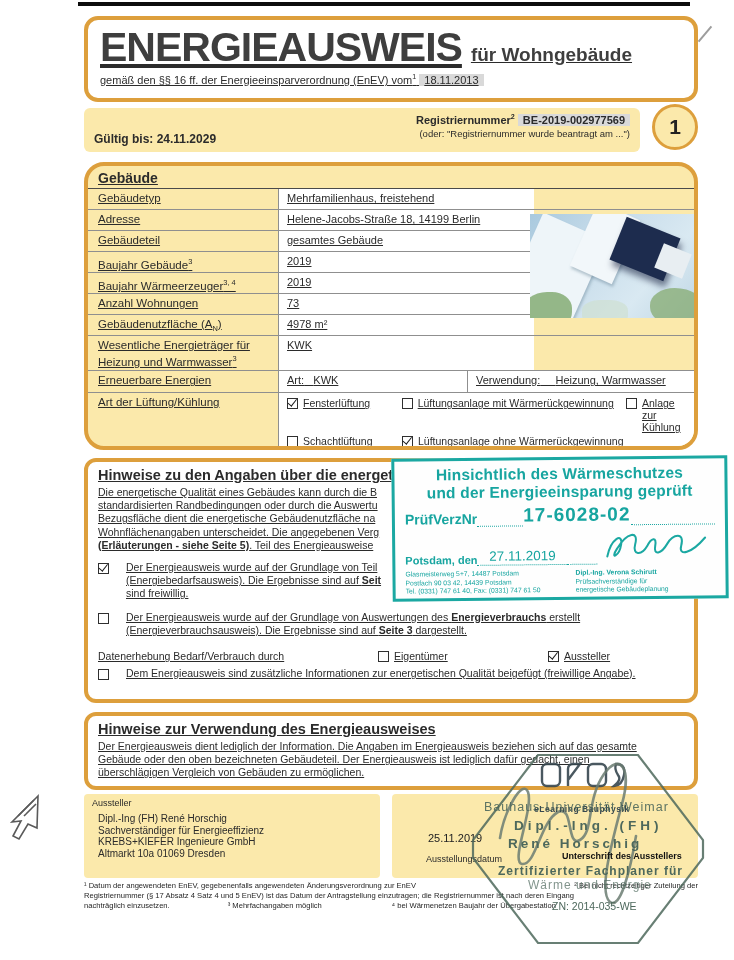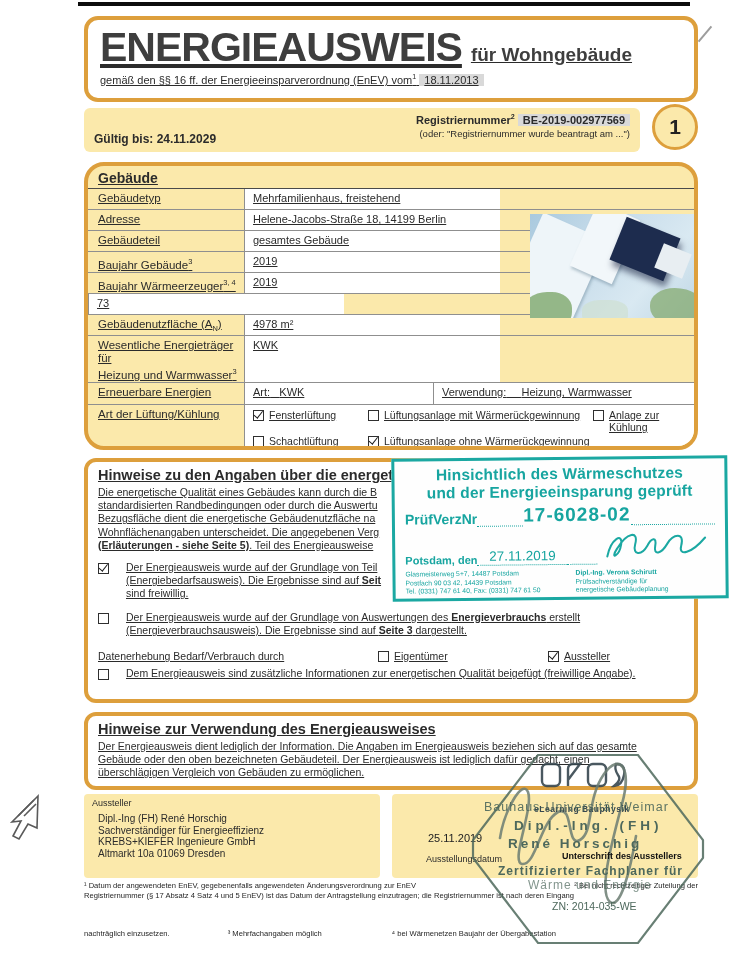--- a/index.html
+++ b/index.html
@@ -18,21 +18,21 @@
   .reg-line1{font-size:11px;font-weight:bold;text-align:right;}
   .reg-line2{font-size:9.5px;text-align:right;margin-top:2px;}
   .valid{font-size:12px;font-weight:bold;}
   .pagecircle{width:40px;height:40px;border:3px solid #dd9f3c;border-radius:50%;background:#fbe9ab;
     display:flex;align-items:center;justify-content:center;font-size:21px;font-weight:bold;color:#222;}
   
   .bld{background:#fbe9ab;overflow:hidden;border-radius:11px;}
   .bhead{font-size:14px;font-weight:bold;padding:4px 0 2px 10px;border-bottom:1.4px solid #4a4a4a;}
   .trow{display:flex;border-bottom:1px solid #8f8f8f;align-items:stretch;}
   .trow:last-child{border-bottom:none;}
-  .tlabel{width:156px;box-sizing:border-box;padding:3px 4px 0 10px;font-size:11.5px;line-height:13px;}
+  .tlabel{width:190px;box-sizing:border-box;padding:3px 4px 0 10px;font-size:11.5px;line-height:13px;}
   .tval{width:256px;box-sizing:border-box;background:#fff;border-left:1px solid #8f8f8f;padding:3px 4px 0 8px;font-size:11px;}
   .tvalwide{flex:1;box-sizing:border-box;background:#fff;border-left:1px solid #8f8f8f;padding:3px 4px 0 8px;font-size:11px;}
   .tfill{flex:1;}
   .h20{min-height:20px;} .h34{min-height:34px;} .h21{min-height:21px;}
   .cb{display:inline-block;width:9px;height:9px;border:1.3px solid #2f2f2f;position:relative;top:1px;margin-right:5px;background:#fff;flex:none;}
   .cb.on::before{content:"";position:absolute;left:1.5px;top:-2.5px;width:3.5px;height:7.5px;
     border-right:1.6px solid #1d1d1d;border-bottom:1.6px solid #1d1d1d;transform:rotate(38deg);}
   .opt{font-size:10.5px;display:flex;align-items:flex-start;line-height:12px;}
   
   .photo{position:absolute;left:442px;top:48px;width:165px;height:104px;overflow:hidden;z-index:3;
@@ -112,20 +112,21 @@
     <div class="tlabel"><span>Baujahr Gebäude</span><sup>3</sup></div>
     <div class="tval">2019</div>
     <div class="tfill"></div>
   </div>
   <div class="trow h20">
     <div class="tlabel"><span>Baujahr Wärmeerzeuger</span><sup>3, 4</sup></div>
     <div class="tval">2019</div>
     <div class="tfill"></div>
   </div>
   <div class="trow h20">
+    <div class="tlabel">Anzahl Wohnungen</div>
     <div class="tval">73</div>
     <div class="tfill"></div>
   </div>
 
   <div class="trow h20">
     <div class="tlabel">
       <span>Gebäudenutzfläche (A</span><sub style="font-size:65%;">N</sub><span>)</span>
     </div>
     <div class="tval" style="display:flex;padding:0;">
       <span style="width:72px;padding:3px 0 0 8px;">4978 m²</span>
@@ -309,21 +310,21 @@
   <div class="abs" style="left:34px;top:60px;font-size:9px;">Ausstellungsdatum</div>
 </div>
 <div class="abs" style="left:562px;top:851px;font-size:9px;font-weight:bold;color:#111;z-index:8;">Unterschrift des Ausstellers</div>
 
 <div class="abs" style="left:84px;top:881px;width:614px;z-index:2;">
   <div style="display:flex;">
     <span class="fn" style="flex:1;">¹ Datum der angewendeten EnEV, gegebenenfalls angewendeten Änderungsverordnung zur EnEV</span>
     <span class="fn">² Bei nicht rechtzeitiger Zuteilung der</span>
   </div>
   <div class="fn">Registriernummer (§ 17 Absatz 4 Satz 4 und 5 EnEV) ist das Datum der Antragstellung einzutragen; die Registriernummer ist nach deren Eingang</div>
-  <div style="display:flex;margin-top:28px;">
+  <div style="display:flex;">
     <span class="fn">nachträglich einzusetzen.</span>
     <span class="fn" style="margin-left:58px;">³ Mehrfachangaben möglich</span>
     <span class="fn" style="margin-left:70px;">⁴ bei Wärmenetzen Baujahr der Übergabestation</span>
   </div>
 </div>
 
 <div class="abs wst" style="left:470px;top:752px;width:236px;height:194px;z-index:7;">
   <svg width="236" height="194" viewBox="0 0 236 194" style="position:absolute;left:0;top:0;">
     <polygon points="68,3 168,3 233,88 233,106 168,191 68,191 3,106 3,88" fill="none" stroke="#4d685c" stroke-width="2.2" opacity="0.85"></polygon>
 

